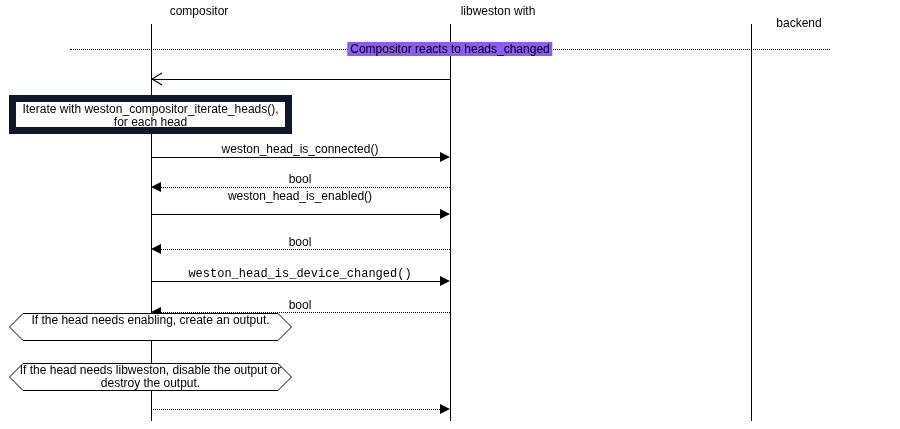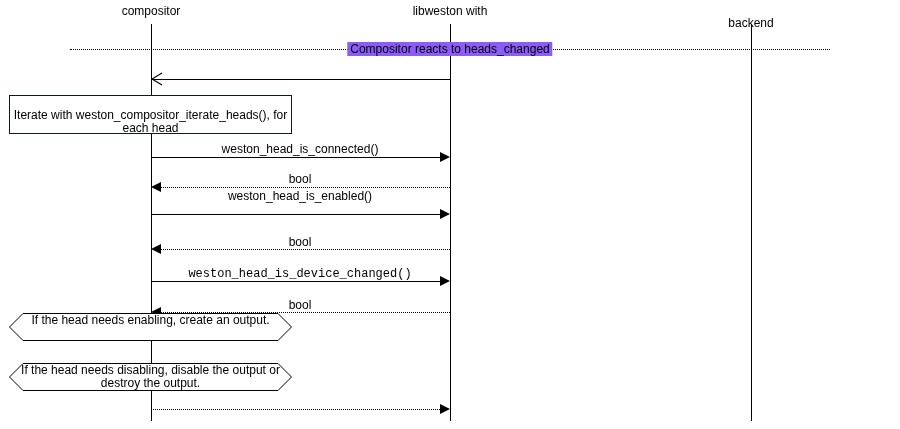--- a/index.html
+++ b/index.html
@@ -15,20 +15,21 @@
     font-family: "Liberation Sans", sans-serif;
     overflow: hidden;
   }
   .participant-label {
     position: absolute;
     transform: translateX(-50%);
     font-size: 12px;
     color: #000000;
     white-space: nowrap;
     text-align: center;
+    margin-left: 48px;
   }
   .lifeline {
     position: absolute;
     width: 1px;
     background: #000000;
   }
   .divider-line {
     position: absolute;
     height: 0;
     border-top: 1px dotted #000000;
@@ -69,28 +70,28 @@
     border-bottom: 5px solid transparent;
     border-right: 10px solid #000000;
   }
   .arrowhead-open-left {
     position: absolute;
     width: 12px;
     height: 14px;
   }
   .note-box {
     position: absolute;
-    border: 1px solid #0f172a;
+    border: 7px solid #0f172a;
     background: #ffffff;
     box-sizing: border-box;
     font-size: 12px;
     color: #000000;
     text-align: center;
     line-height: 13px;
-    padding-top: 13px;
+    padding-top: 1px;
   }
   .hexagon {
     position: absolute;
     box-sizing: border-box;
   }
   .hexagon svg {
     position: absolute;
     top: 0; left: 0;
   }
   .hexagon .hex-text {
@@ -158,16 +159,16 @@
     <svg width="283" height="28" viewBox="0 0 283 28">
       <polygon points="14,0.5 269,0.5 282.5,14 269,27.5 14,27.5 0.5,14" fill="#ffffff" stroke="#000000" stroke-width="1"></polygon>
     </svg>
     <div class="hex-text" style="top:1px;">If the head needs enabling, create an output.</div>
   </div>
 
   <div class="hexagon" style="left:9px; top:363px; width:283px; height:28px;">
     <svg width="283" height="28" viewBox="0 0 283 28">
       <polygon points="14,0.5 269,0.5 282.5,14 269,27.5 14,27.5 0.5,14" fill="#ffffff" stroke="#000000" stroke-width="1"></polygon>
     </svg>
-    <div class="hex-text" style="top:1px;">If the head needs disabling, disable the output or destroy the output.</div>
+    <div class="hex-text" style="top:1px;">If the head needs libweston, disable the output or destroy the output.</div>
   </div>
 
 </div>
 
 </body></html>

